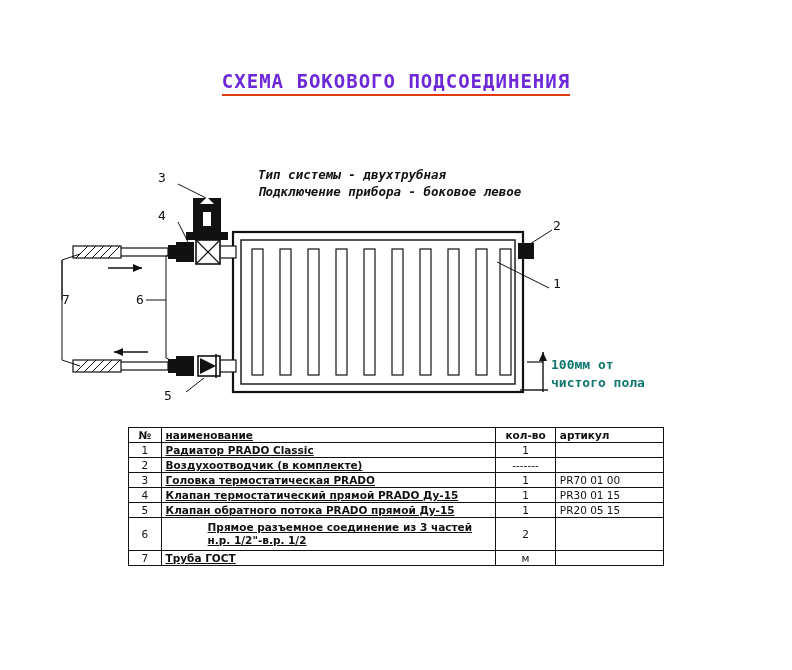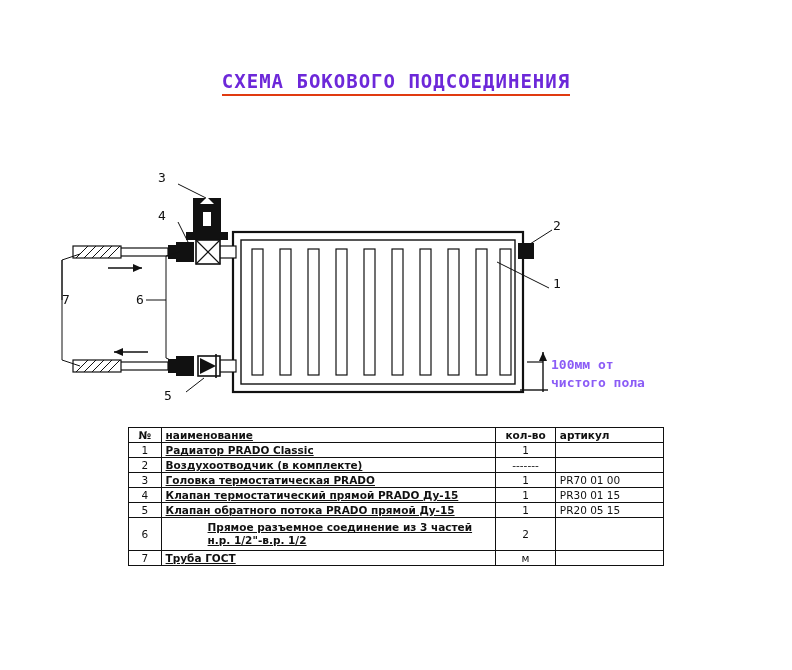--- a/index.html
+++ b/index.html
@@ -22,21 +22,21 @@
 
   
   .subtitle{
     position:absolute;left:258px;top:166px;width:300px;
     font-size:12.5px;font-style:italic;font-weight:bold;color:#111;
     line-height:17px;font-family:"DejaVu Sans Mono", monospace;
   }
 
   
   .note{
-    position:absolute;font-size:13px;color:#8b5cf6;font-weight:bold;
+    position:absolute;font-size:13px;color:#0f766e;font-weight:bold;
     font-family:"DejaVu Sans Mono", monospace;white-space:nowrap;
   }
   .note-1{left:551px;top:357px;}
   .note-2{left:551px;top:375px;}
   .note-3{left:470px;top:393px;}
 
   .lbl{
     position:absolute;font-size:13px;color:#111;
     font-family:"DejaVu Sans Mono", monospace;
   }
@@ -61,20 +61,22 @@
 </head>
 <body>
 
 <div id="stage">
 
   <div class="title title-l1">
     <span>СХЕМА БОКОВОГО ПОДСОЕДИНЕНИЯ</span>
   </div>
 
   <div class="subtitle">
+    <div>Тип системы - двухтрубная</div>
+    <div>Подключение прибора - боковое левое</div>
   </div>
 
   <svg width="792" height="430" viewBox="0 0 792 430" style="position:absolute;left:0;top:0;">
 
     <g>
       <rect x="233" y="232" width="290" height="160" fill="#ffffff" stroke="#111" stroke-width="2.2"></rect>
       <rect x="241" y="240" width="274" height="144" fill="#ffffff" stroke="#111" stroke-width="1.4"></rect>
 
       <rect x="252" y="249" width="11" height="126" fill="#ffffff" stroke="#111" stroke-width="1.2"></rect>
       <rect x="280" y="249" width="11" height="126" fill="#ffffff" stroke="#111" stroke-width="1.2"></rect>

